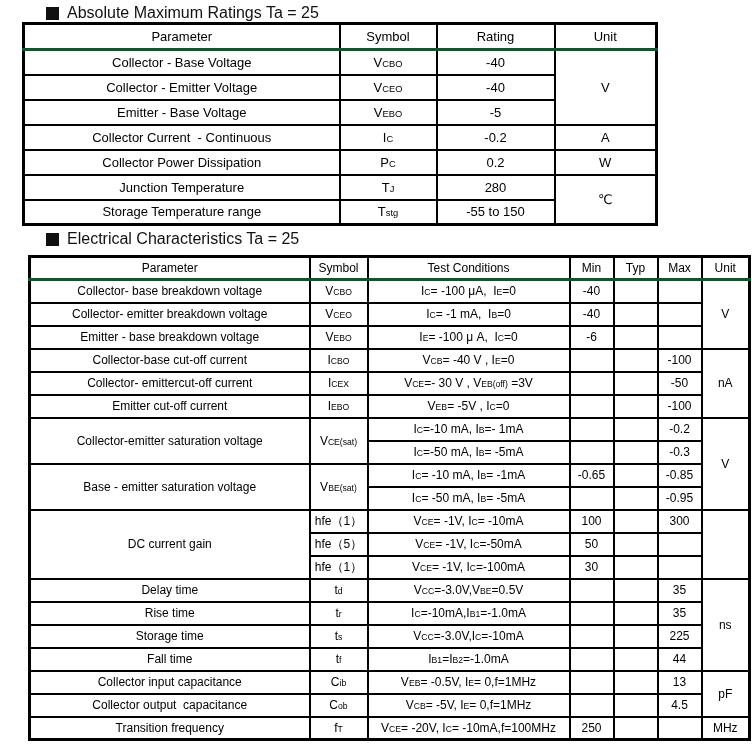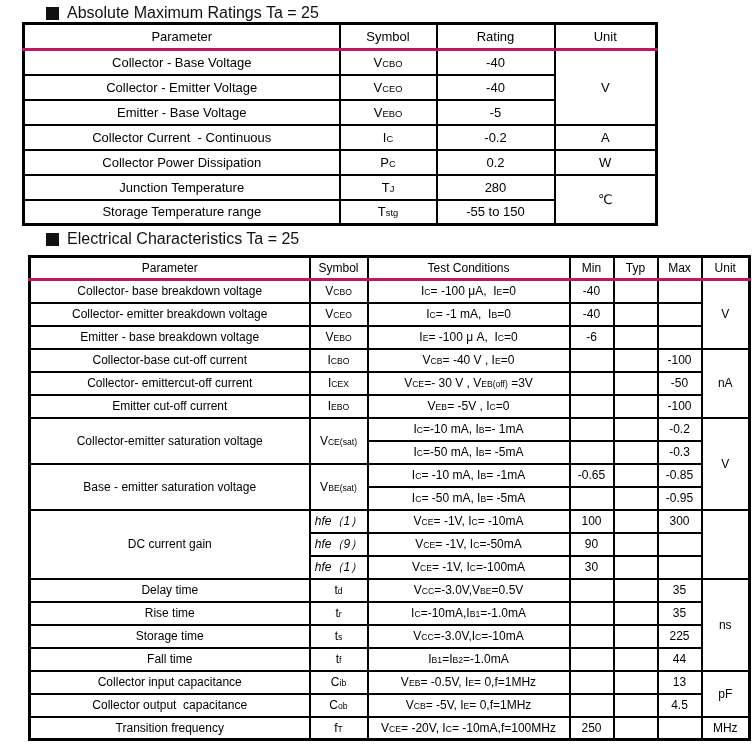--- a/index.html
+++ b/index.html
@@ -33,34 +33,34 @@
   }
   table.dtable td, table.dtable th {
     border: 2px solid #000;
     font-weight: normal;
     padding: 0;
     white-space: pre;
     overflow: hidden;
     vertical-align: middle;
     text-align: center;
   }
-  table.dtable th { border-bottom: 3px solid #be185d; }
+  table.dtable th { border-bottom: 3px solid #14532d; }
 
   .t1 { left: 22px; top: 22px; width: 633px; font-size: 13px; }
   .t1 thead tr { height: 26px; }
   .t1 tbody tr { height: 25px; }
 
   .t2 { left: 28px; top: 255px; width: 720px; font-size: 12px; }
   .t2 thead tr { height: 23px; }
   .t2 tbody tr { height: 23px; }
   .t2 tr.sub-row td { border-top-width: 1px; }
 
   td.param { text-align: left; padding-left: 8px; }
   td.cond  { text-align: left; padding-left: 7px; margin-top: 12px; }
-  td.sym-left { text-align: left; padding-left: 3px; font-style: italic; }
+  td.sym-left { text-align: left; padding-left: 3px; }
 
   .sub { font-size: 0.72em; }
 </style>
 </head>
 <body>
 
 <div class="heading h1">
   <span class="bullet"></span>
   <span>Absolute Maximum Ratings Ta = 25</span>
 </div>
@@ -232,23 +232,23 @@
     <tr>
       <td class="param" rowspan="3">DC current gain</td>
       <td class="sym-left">hfe（1）</td>
       <td class="cond">V<span class="sub">CE</span>= -1V, I<span class="sub">C</span>= -10mA</td>
       <td>100</td>
       <td></td>
       <td>300</td>
       <td rowspan="3"></td>
     </tr>
     <tr class="sub-row">
-      <td class="sym-left">hfe（9）</td>
+      <td class="sym-left">hfe（5）</td>
       <td class="cond">V<span class="sub">CE</span>= -1V, I<span class="sub">C</span>=-50mA</td>
-      <td>90</td>
+      <td>50</td>
       <td></td>
       <td></td>
     </tr>
     <tr class="sub-row">
       <td class="sym-left">hfe（1）</td>
       <td class="cond">V<span class="sub">CE</span>= -1V, I<span class="sub">C</span>=-100mA</td>
       <td>30</td>
       <td></td>
       <td></td>
     </tr>

